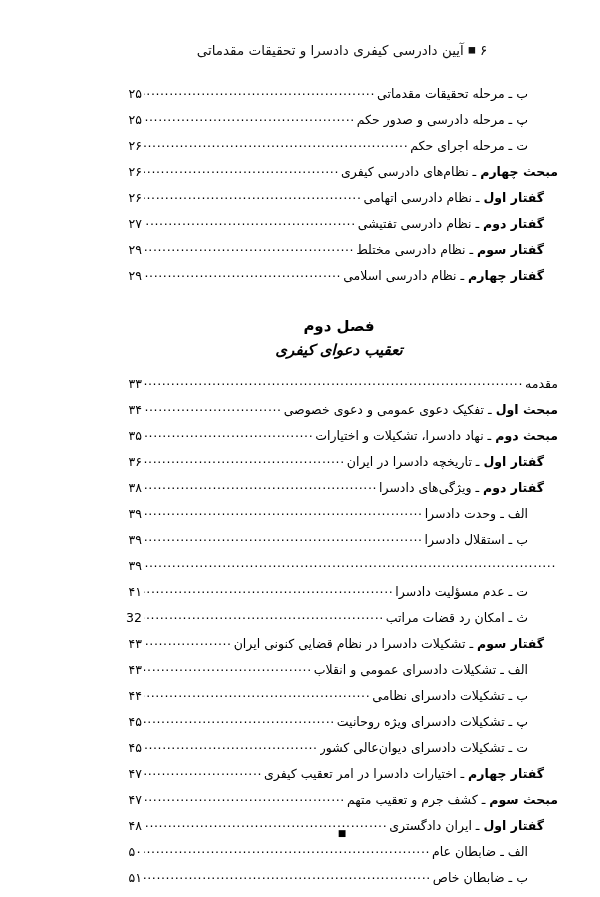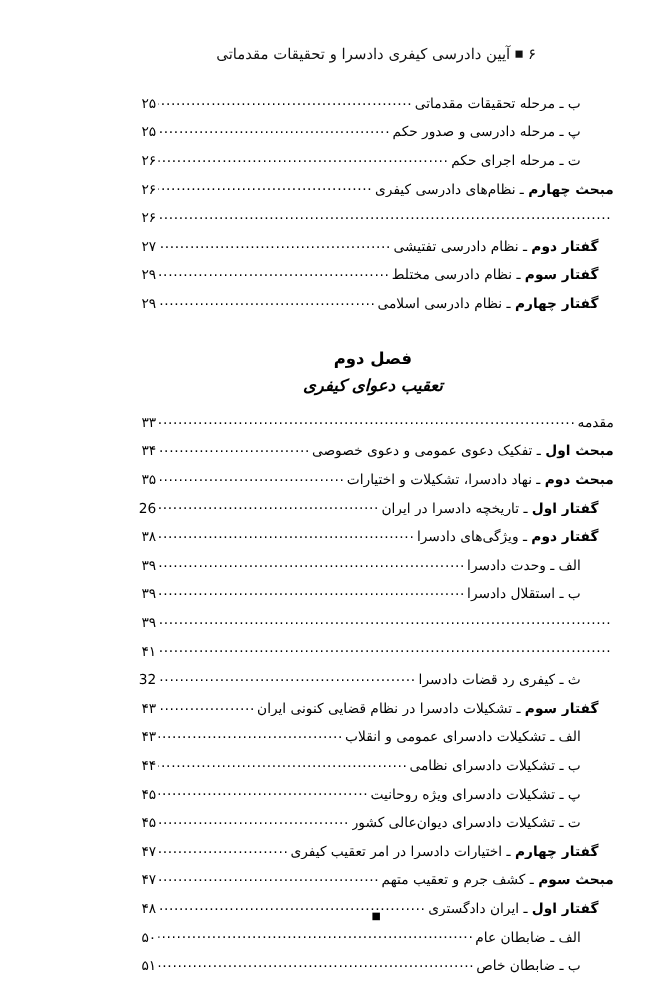--- a/index.html
+++ b/index.html
@@ -161,20 +161,21 @@
           <span class="toc-label"><span class="lead-rest">ت ـ مرحله اجرای حکم</span></span>
           <span class="toc-dots"></span>
           <span class="toc-page">۲۶</span>
         </div>
         <div class="toc-row lvl-0">
           <span class="toc-label"><span class="lead-bold">مبحث چهارم</span><span class="lead-rest"> ـ نظام‌های دادرسی کیفری</span></span>
           <span class="toc-dots"></span>
           <span class="toc-page">۲۶</span>
         </div>
         <div class="toc-row lvl-1">
+          <span class="toc-label"><span class="lead-bold">گفتار اول</span><span class="lead-rest"> ـ نظام دادرسی اتهامی</span></span>
           <span class="toc-dots"></span>
           <span class="toc-page">۲۶</span>
         </div>
         <div class="toc-row lvl-1">
           <span class="toc-label"><span class="lead-bold">گفتار دوم</span><span class="lead-rest"> ـ نظام دادرسی تفتیشی</span></span>
           <span class="toc-dots"></span>
           <span class="toc-page">۲۷</span>
         </div>
         <div class="toc-row lvl-1">
           <span class="toc-label"><span class="lead-bold">گفتار سوم</span><span class="lead-rest"> ـ نظام دادرسی مختلط</span></span>
@@ -203,21 +204,21 @@
           <span class="toc-page">۳۴</span>
         </div>
         <div class="toc-row lvl-0">
           <span class="toc-label"><span class="lead-bold">مبحث دوم</span><span class="lead-rest"> ـ نهاد دادسرا، تشکیلات و اختیارات</span></span>
           <span class="toc-dots"></span>
           <span class="toc-page">۳۵</span>
         </div>
         <div class="toc-row lvl-1">
           <span class="toc-label"><span class="lead-bold">گفتار اول</span><span class="lead-rest"> ـ تاریخچه دادسرا در ایران</span></span>
           <span class="toc-dots"></span>
-          <span class="toc-page">26</span>
+          <span class="toc-page">۳۶</span>
         </div>
         <div class="toc-row lvl-1">
           <span class="toc-label"><span class="lead-bold">گفتار دوم</span><span class="lead-rest"> ـ ویژگی‌های دادسرا</span></span>
           <span class="toc-dots"></span>
           <span class="toc-page">۳۸</span>
         </div>
         <div class="toc-row lvl-2">
           <span class="toc-label"><span class="lead-rest">الف ـ وحدت دادسرا</span></span>
           <span class="toc-dots"></span>
           <span class="toc-page">۳۹</span>
@@ -225,25 +226,26 @@
         <div class="toc-row lvl-2">
           <span class="toc-label"><span class="lead-rest">ب ـ استقلال دادسرا</span></span>
           <span class="toc-dots"></span>
           <span class="toc-page">۳۹</span>
         </div>
         <div class="toc-row lvl-2">
           <span class="toc-dots"></span>
           <span class="toc-page">۳۹</span>
         </div>
         <div class="toc-row lvl-2">
+          <span class="toc-label"><span class="lead-rest">ت ـ عدم مسؤلیت دادسرا</span></span>
           <span class="toc-dots"></span>
           <span class="toc-page">۴۱</span>
         </div>
         <div class="toc-row lvl-2">
-          <span class="toc-label"><span class="lead-rest">ث ـ کیفری رد قضات دادسرا</span></span>
+          <span class="toc-label"><span class="lead-rest">ث ـ امکان رد قضات مراتب</span></span>
           <span class="toc-dots"></span>
           <span class="toc-page">32</span>
         </div>
         <div class="toc-row lvl-1">
           <span class="toc-label"><span class="lead-bold">گفتار سوم</span><span class="lead-rest"> ـ تشکیلات دادسرا در نظام قضایی کنونی ایران</span></span>
           <span class="toc-dots"></span>
           <span class="toc-page">۴۳</span>
         </div>
         <div class="toc-row lvl-2">
           <span class="toc-label"><span class="lead-rest">الف ـ تشکیلات دادسرای عمومی و انقلاب</span></span>

